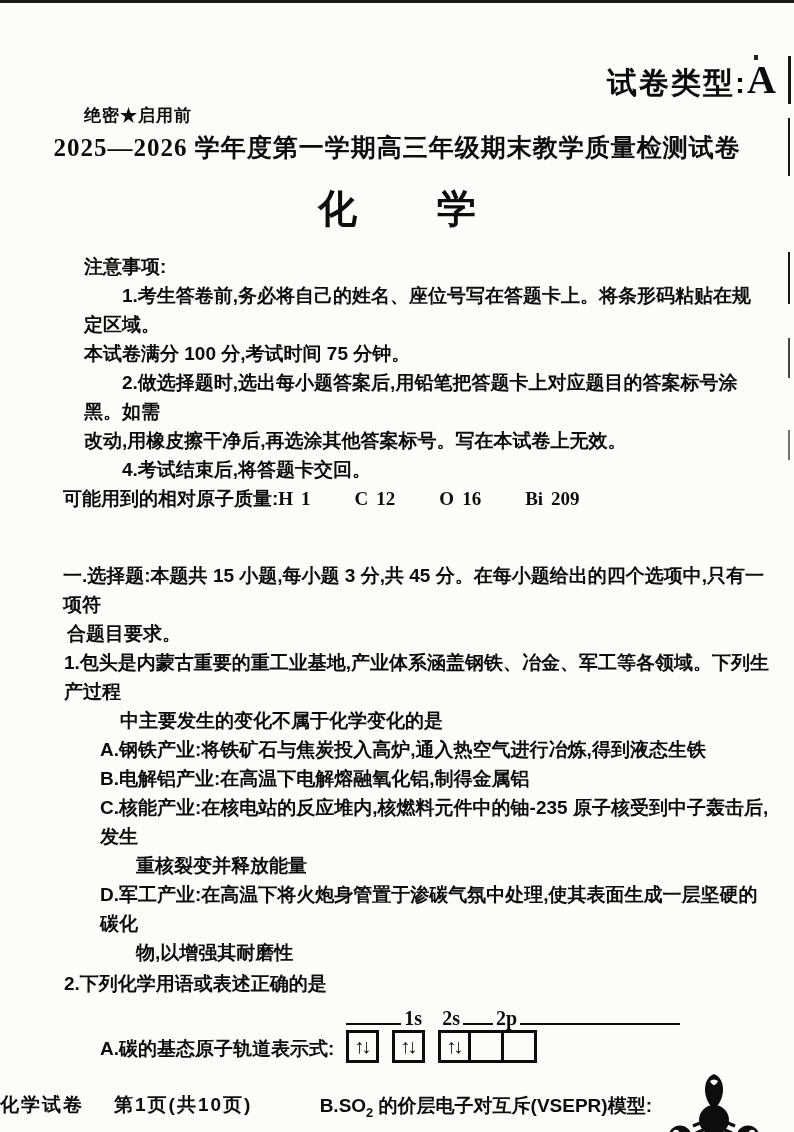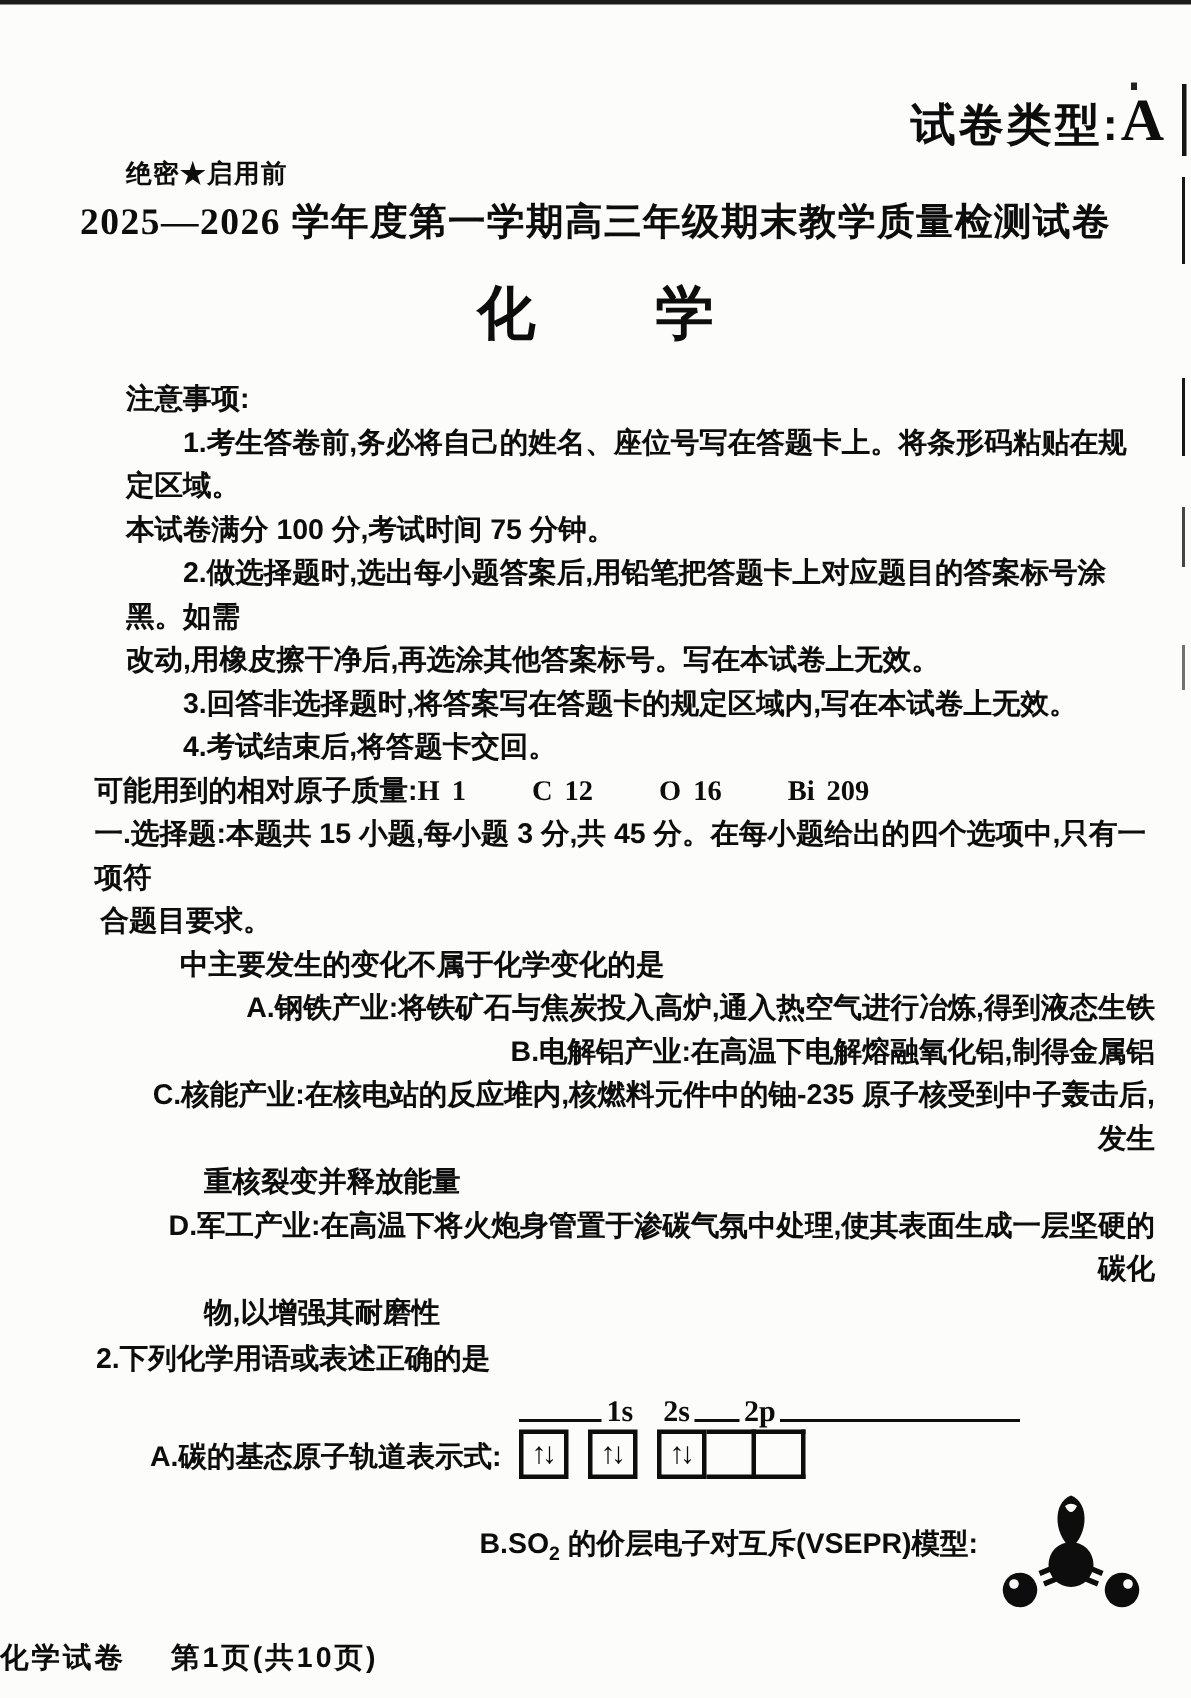--- a/index.html
+++ b/index.html
@@ -28,25 +28,25 @@
   .subject { position:absolute; top:182px; left:0; width:100%; text-align:center; font-size:39px; font-weight:900; letter-spacing:80px; padding-left:80px; font-family:"Liberation Sans", sans-serif; }
 
   
   .content { position:absolute; top:252px; left:0; right:24px; font-size:19px; line-height:29px; font-family:"Liberation Sans", sans-serif; font-weight:700; }
   .notice-head { margin-left:84px; font-size:19px; }
   .n-line { margin-left:84px; }
   .ind { text-indent:38px; }
   .masses { margin-left:63px; }
   .masses .pair { display:inline-block; margin-left:44px; font-family:"Liberation Serif", serif; }
   .masses .pair .ms { margin-left:8px; }
-  .sec { margin-left:63px; }
+  .sec { margin-left:63px;margin-top:48px; }
   .sec2 { margin-left:67px; }
   .q { margin-left:64px; }
   .qcont { margin-left:120px; }
-  .opt { margin-left:100px;text-align:right; }
+  .opt { margin-left:100px; }
   .optcont { margin-left:136px; }
 
   
   .row { display:flex; align-items:flex-end; margin-left:100px; }
   .rowc { display:flex; align-items:center; margin-left:100px;justify-content:flex-end; }
   .rlabel { white-space:nowrap; }
   sub { font-size:13px; }
 
   
   .orbital { margin-left:12px; display:inline-block; }
@@ -89,28 +89,28 @@
   <div class="exam-title">2025—2026 学年度第一学期高三年级期末教学质量检测试卷</div>
   <div class="subject">化学</div>
 
   <div class="content">
 
     <div class="notice-head">注意事项:</div>
     <div class="n-line ind">1.考生答卷前,务必将自己的姓名、座位号写在答题卡上。将条形码粘贴在规定区域。</div>
     <div class="n-line">本试卷满分 100 分,考试时间 75 分钟。</div>
     <div class="n-line ind">2.做选择题时,选出每小题答案后,用铅笔把答题卡上对应题目的答案标号涂黑。如需</div>
     <div class="n-line">改动,用橡皮擦干净后,再选涂其他答案标号。写在本试卷上无效。</div>
-    <div class="n-line ind">3.回答非选择题时,将答案写在答题卡的规定区域内,写在本试卷上无效。</div>
     <div class="n-line ind">4.考试结束后,将答题卡交回。</div>
 
     <div class="masses"><span>可能用到的相对原子质量:</span><span class="pair" style="margin-left:0"><span>H</span><span class="ms">1</span></span><span class="pair"><span>C</span><span class="ms">12</span></span><span class="pair"><span>O</span><span class="ms">16</span></span><span class="pair"><span>Bi</span><span class="ms">209</span></span></div>
 
     <div class="sec">一.选择题:本题共 15 小题,每小题 3 分,共 45 分。在每小题给出的四个选项中,只有一项符</div>
     <div class="sec2">合题目要求。</div>
 
+    <div class="q">1.包头是内蒙古重要的重工业基地,产业体系涵盖钢铁、冶金、军工等各领域。下列生产过程</div>
     <div class="qcont">中主要发生的变化不属于化学变化的是</div>
     <div class="opt">A.钢铁产业:将铁矿石与焦炭投入高炉,通入热空气进行冶炼,得到液态生铁</div>
     <div class="opt">B.电解铝产业:在高温下电解熔融氧化铝,制得金属铝</div>
     <div class="opt">C.核能产业:在核电站的反应堆内,核燃料元件中的铀-235 原子核受到中子轰击后,发生</div>
     <div class="optcont">重核裂变并释放能量</div>
     <div class="opt">D.军工产业:在高温下将火炮身管置于渗碳气氛中处理,使其表面生成一层坚硬的碳化</div>
     <div class="optcont">物,以增强其耐磨性</div>
 
     <div class="q" style="margin-top:2px">2.下列化学用语或表述正确的是</div>
 

